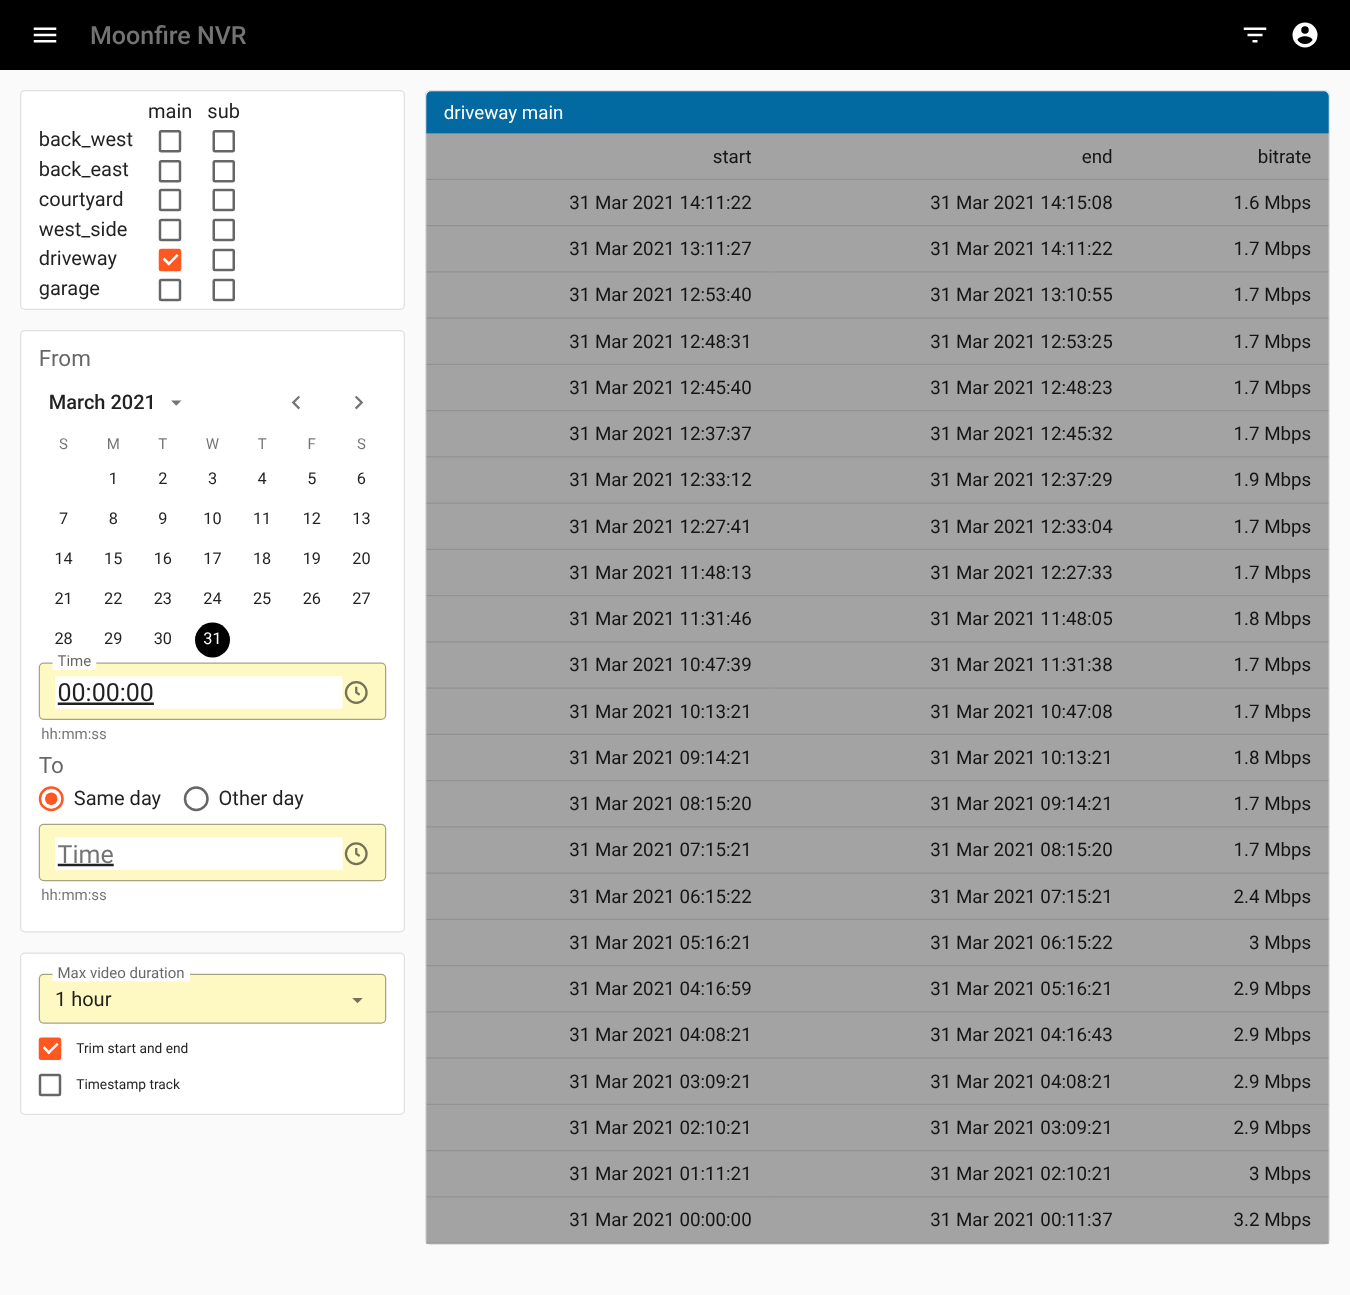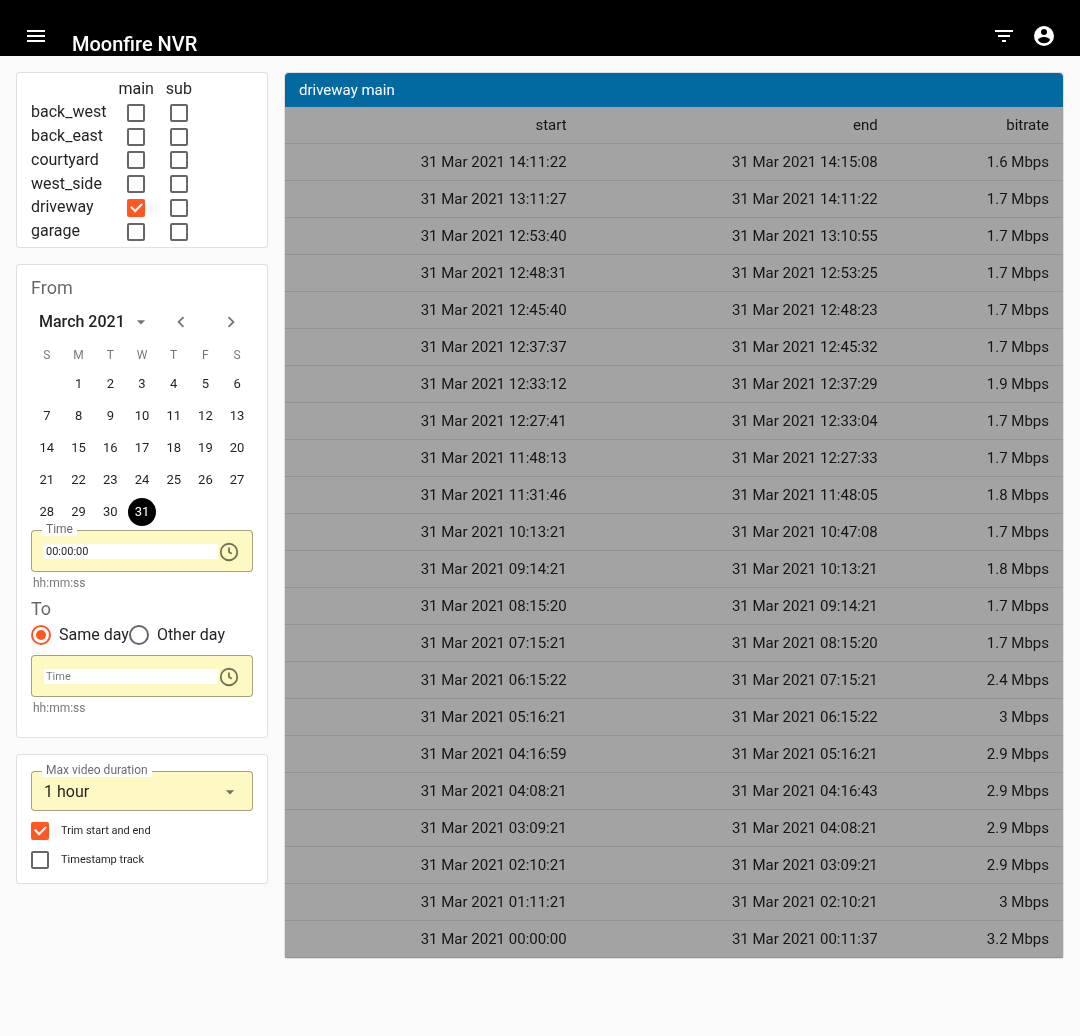--- a/index.html
+++ b/index.html
@@ -7,23 +7,23 @@
     margin: 0;
     font-family: Roboto, "Helvetica Neue", Arial, sans-serif;
     background: #fafafa;
     color: rgba(0,0,0,0.87);
     font-size: 14px;
     width: 1080px;
   }
   .appbar {
     height: 56px;
     background: #000;
-    color: #ffffff;
+    color: #737373;
     display: flex;
-    align-items: flex-end;
+    align-items: center;
     padding: 0 16px;
   }
   .appbar .menu-btn, .appbar .icon-btn {
     width: 40px; height: 40px;
     display: flex; align-items: center; justify-content: center;
     border-radius: 50%;
     cursor: pointer;
   }
   .appbar .title {
     font-size: 20px;
@@ -33,21 +33,21 @@
   }
   svg { display: block; }
 
   .page {
     display: flex;
     gap: 16px;
     padding: 16px 16px 0 16px;
     align-items: flex-start;
   }
   .left {
-    width: 252px;
+    width: 308px;
     display: flex;
     flex-direction: column;
     gap: 16px;
     flex-shrink: 0;
     border-radius: 14px;
   }
   .card {
     background: #fff;
     border: 1px solid rgba(0,0,0,0.12);
     border-radius: 4px;
@@ -127,28 +127,29 @@
   .outlined-field .field-label {
     position: absolute;
     top: -9px; left: 10px;
     background: #fff;
     font-size: 12px;
     color: rgba(0,0,0,0.6);
     padding: 0 4px;
   }
   .outlined-field input {
     border: none; outline: none; font: inherit;
-    font-size: 11px; width: 100%;
+    font-size: 20px; width: 100%;
     color: rgba(0,0,0,0.87);
+    text-decoration: underline;
   }
   .outlined-field input::placeholder { color: rgba(0,0,0,0.55); }
   .outlined-field .end-icon { color: rgba(0,0,0,0.54); }
   .helper { font-size: 12px; color: rgba(0,0,0,0.55); margin: 4px 2px 8px 2px; }
 
-  .radio-row { display: flex; align-items: center; margin: 4px 0 10px 0; font-size: 16px;}
+  .radio-row { display: flex; gap: 18px; align-items: center; margin: 4px 0 10px 0; font-size: 16px;}
   .radio {
     width: 20px; height: 20px; border-radius: 50%;
     border: 2px solid rgba(0,0,0,0.6);
     display: inline-flex; align-items:center; justify-content:center;
     margin-right: 8px; cursor:pointer; vertical-align: middle;
   }
   .radio.checked { border-color: #ff5722; }
   .radio.checked::after {
     content:""; width: 10px; height: 10px; background:#ff5722; border-radius:50%;
   }
@@ -498,20 +499,25 @@
               <td>31 Mar 2021 11:48:13</td>
               <td>31 Mar 2021 12:27:33</td>
               <td>1.7 Mbps</td>
             </tr>
             <tr>
               <td>31 Mar 2021 11:31:46</td>
               <td>31 Mar 2021 11:48:05</td>
               <td>1.8 Mbps</td>
             </tr>
             <tr>
+              <td>31 Mar 2021 10:47:39</td>
+              <td>31 Mar 2021 11:31:38</td>
+              <td>1.7 Mbps</td>
+            </tr>
+            <tr>
               <td>31 Mar 2021 10:13:21</td>
               <td>31 Mar 2021 10:47:08</td>
               <td>1.7 Mbps</td>
             </tr>
             <tr>
               <td>31 Mar 2021 09:14:21</td>
               <td>31 Mar 2021 10:13:21</td>
               <td>1.8 Mbps</td>
             </tr>
             <tr>

